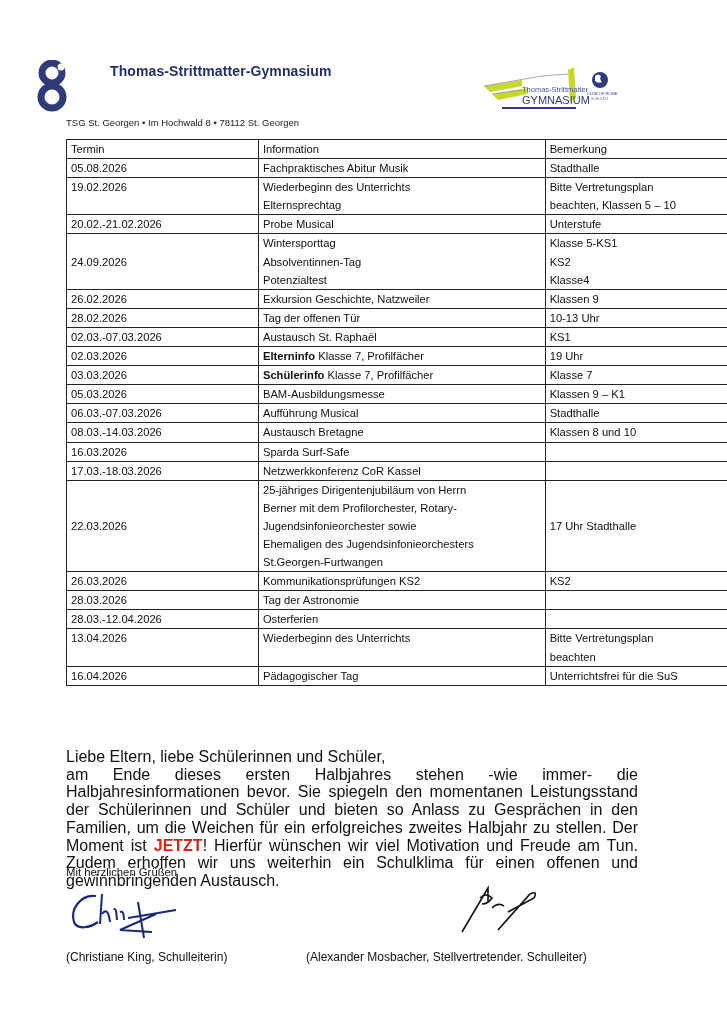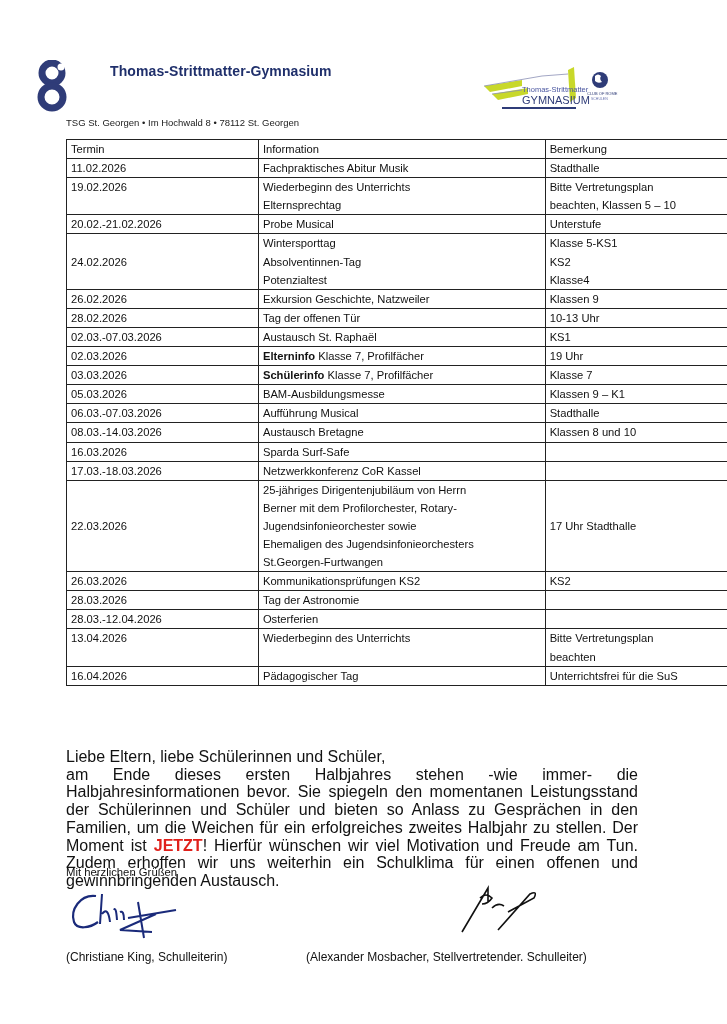--- a/index.html
+++ b/index.html
@@ -76,21 +76,21 @@
     </colgroup>
   <thead>
     <tr>
       <td>Termin</td>
       <td>Information</td>
       <td>Bemerkung</td>
     </tr>
   </thead>
   <tbody id="tbody">
       <tr>
-        <td>11.02.2026</td>
+        <td>05.08.2026</td>
         <td>
           <div>Fachpraktisches Abitur Musik</div>
         </td>
         <td>
           <div>Stadthalle</div>
         </td>
       </tr>
       <tr>
         <td>19.02.2026</td>
         <td>
@@ -105,21 +105,21 @@
       <tr>
         <td>20.02.-21.02.2026</td>
         <td>
           <div>Probe Musical</div>
         </td>
         <td>
           <div>Unterstufe</div>
         </td>
       </tr>
       <tr>
-        <td class="mid">24.02.2026</td>
+        <td class="mid">24.09.2026</td>
         <td>
           <div>Wintersporttag</div>
           <div>Absolventinnen-Tag</div>
           <div>Potenzialtest</div>
         </td>
         <td>
           <div>Klasse 5-KS1</div>
           <div>KS2</div>
           <div>Klasse4</div>
         </td>

